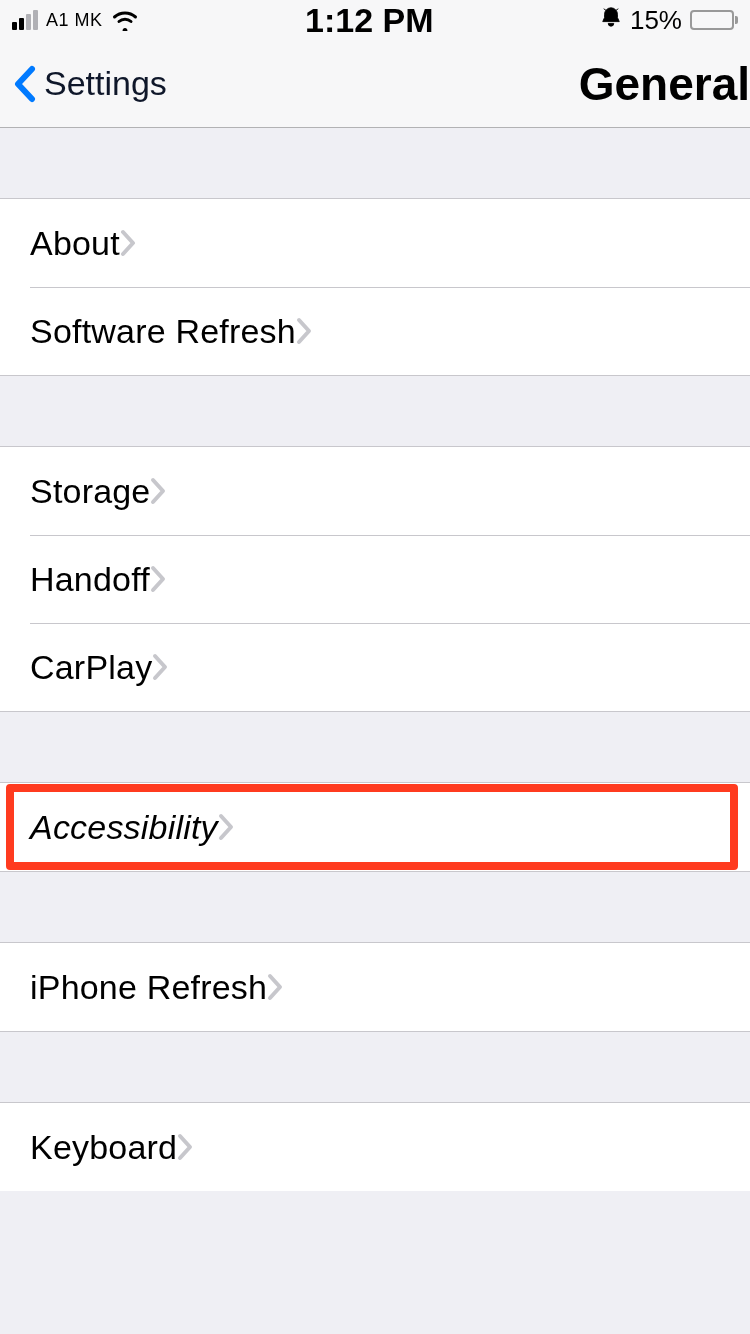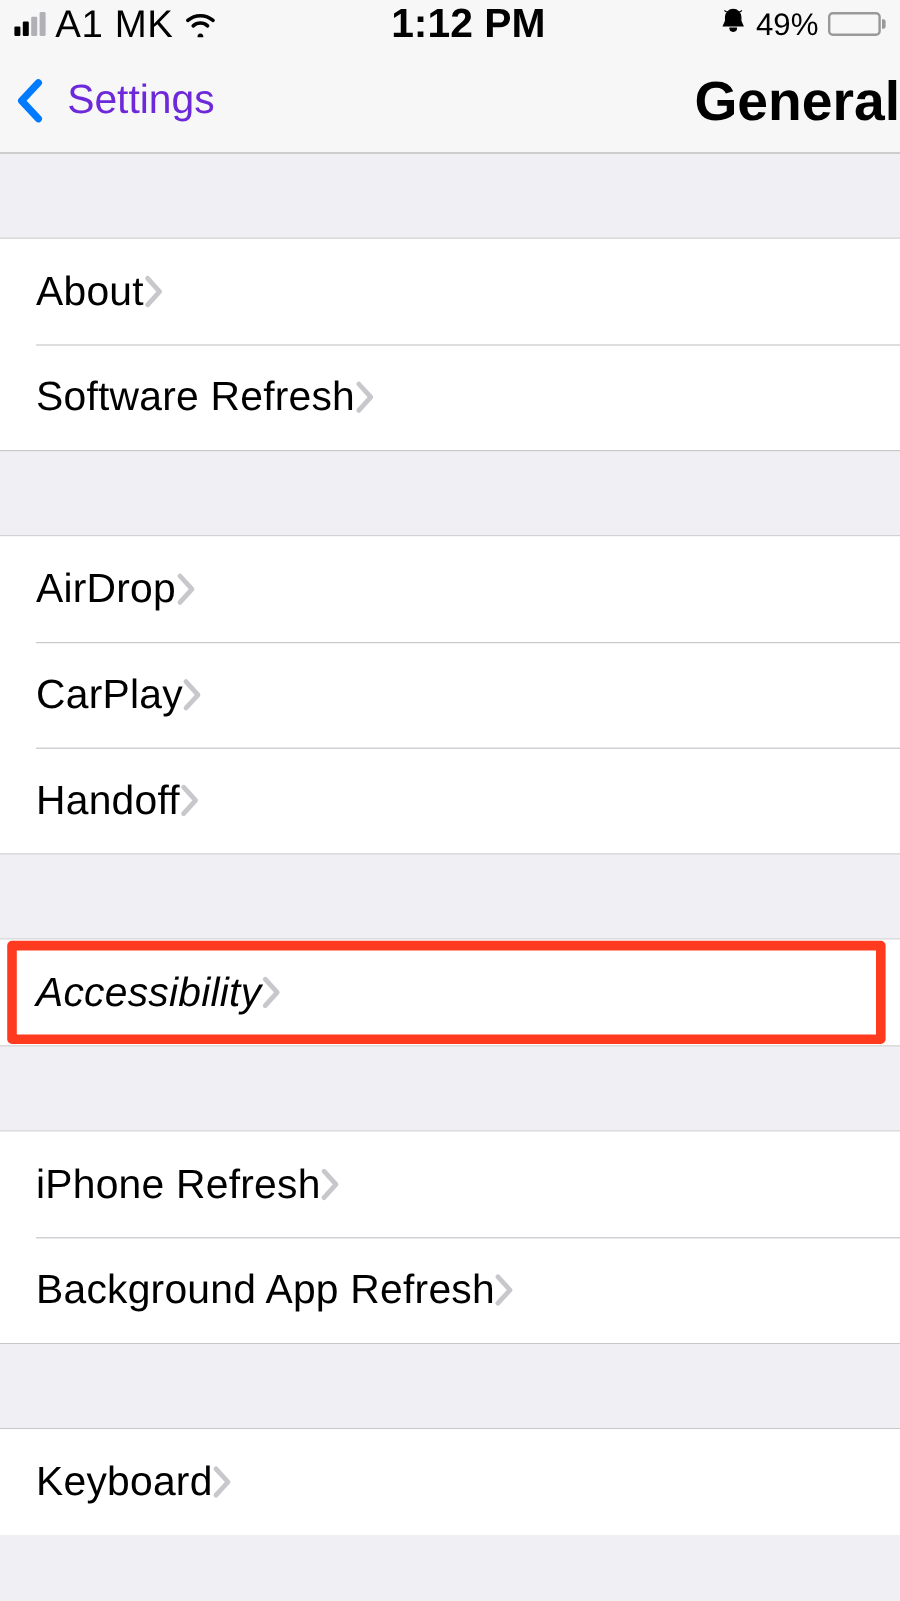--- a/index.html
+++ b/index.html
@@ -20,21 +20,21 @@
       justify-content: space-between;
       padding: 0 12px;
       font-size: 24px;
       font-weight: 500;
     }
     .status-left, .status-right { display: flex; align-items: center; gap: 8px; }
     .signal-bars { display: inline-flex; align-items: flex-end; gap: 2px; }
     .signal-bars span { display: inline-block; width: 5px; background: #000; border-radius: 1px; }
     .signal-bars span.dim { background: #b0b0b5; }
     .b1 { height: 8px; } .b2 { height: 12px; } .b3 { height: 16px; } .b4 { height: 20px; }
-    .carrier { font-size: 32px; letter-spacing: 0.5px; }
+    .carrier { font-size: 18px; letter-spacing: 0.5px; }
     .wifi-icon svg { display: block; }
     .status-center { font-size: 34px; font-weight: 600; }
     .alarm-icon { font-size: 22px; }
     .battery-pct { font-size: 26px; }
     .battery { display: inline-flex; align-items: center; }
     .battery-body {
       width: 44px; height: 20px; border: 2px solid #999; border-radius: 4px;
       position: relative; padding: 2px;
     }
     .battery-fill { height: 100%; width: 71%; background: #ffcc00; border-radius: 1px; }
@@ -43,22 +43,22 @@
     
     .nav-bar {
       height: 88px;
       background: #f7f7f8;
       border-bottom: 1px solid #b2b2b4;
       display: flex;
       align-items: center;
       position: relative;
     }
     .back-btn {
-      display: flex; align-items: center; gap: 20px;
-      color: #6d28d9; font-size: 34px;
+      display: flex; align-items: center; gap: 8px;
+      color: #0f172a; font-size: 34px;
       padding-left: 12px;
       z-index: 2;
     }
     .back-chevron svg { display: block; }
     .nav-title {
       position: absolute; left: 0; right: 0; text-align: right;
       font-size: 46px; font-weight: 600; color: #000000;
       z-index: 1;
     }
 
@@ -115,21 +115,21 @@
       </svg>
     </span>
   </div>
   <div class="status-center">1:12 PM</div>
   <div class="status-right">
     <span class="alarm-icon">
       <svg width="22" height="22" viewBox="0 0 24 24">
           <path fill="#000" d="M12 2a7 7 0 0 0-7 7v3.5L3 17h18l-2-4.5V9a7 7 0 0 0-7-7zm0 20a3 3 0 0 0 3-3H9a3 3 0 0 0 3 3zM4 3l3 2M20 3l-3 2" stroke="#000" stroke-width="1"></path>
         </svg>
     </span>
-    <span class="battery-pct">49%</span>
+    <span class="battery-pct">15%</span>
     <span class="battery">
       <span class="battery-body"><span class="battery-fill"></span></span>
       <span class="battery-tip"></span>
     </span>
   </div>
 </div>
 
 <div class="nav-bar">
   <div class="back-btn">
     <span class="back-chevron">
@@ -158,37 +158,37 @@
         <svg width="16" height="28" viewBox="0 0 16 28">
           <polyline points="3,3 13,14 3,25" fill="none" stroke="#c7c7cc" stroke-width="4" stroke-linecap="round" stroke-linejoin="round"></polyline>
         </svg>
       </span>
   </div>
 </div>
 
 <div class="section-gap"></div>
 <div class="group">
   <div class="row">
-    <span class="row-label">AirDrop</span>
+    <span class="row-label">Storage</span>
+    <span class="chevron">
+        <svg width="16" height="28" viewBox="0 0 16 28">
+          <polyline points="3,3 13,14 3,25" fill="none" stroke="#c7c7cc" stroke-width="4" stroke-linecap="round" stroke-linejoin="round"></polyline>
+        </svg>
+      </span>
+  </div>
+  <div class="row">
+    <span class="row-label">Handoff</span>
     <span class="chevron">
         <svg width="16" height="28" viewBox="0 0 16 28">
           <polyline points="3,3 13,14 3,25" fill="none" stroke="#c7c7cc" stroke-width="4" stroke-linecap="round" stroke-linejoin="round"></polyline>
         </svg>
       </span>
   </div>
   <div class="row">
     <span class="row-label">CarPlay</span>
-    <span class="chevron">
-        <svg width="16" height="28" viewBox="0 0 16 28">
-          <polyline points="3,3 13,14 3,25" fill="none" stroke="#c7c7cc" stroke-width="4" stroke-linecap="round" stroke-linejoin="round"></polyline>
-        </svg>
-      </span>
-  </div>
-  <div class="row">
-    <span class="row-label">Handoff</span>
     <span class="chevron">
         <svg width="16" height="28" viewBox="0 0 16 28">
           <polyline points="3,3 13,14 3,25" fill="none" stroke="#c7c7cc" stroke-width="4" stroke-linecap="round" stroke-linejoin="round"></polyline>
         </svg>
       </span>
   </div>
 </div>
 
 <div class="section-gap"></div>
 <div class="highlight-wrap">
@@ -208,28 +208,20 @@
 <div class="section-gap"></div>
 <div class="group">
   <div class="row">
     <span class="row-label">iPhone Refresh</span>
     <span class="chevron">
         <svg width="16" height="28" viewBox="0 0 16 28">
           <polyline points="3,3 13,14 3,25" fill="none" stroke="#c7c7cc" stroke-width="4" stroke-linecap="round" stroke-linejoin="round"></polyline>
         </svg>
       </span>
   </div>
-  <div class="row">
-    <span class="row-label">Background App Refresh</span>
-    <span class="chevron">
-        <svg width="16" height="28" viewBox="0 0 16 28">
-          <polyline points="3,3 13,14 3,25" fill="none" stroke="#c7c7cc" stroke-width="4" stroke-linecap="round" stroke-linejoin="round"></polyline>
-        </svg>
-      </span>
-  </div>
 </div>
 
 <div class="section-gap"></div>
 <div class="group" style="border-bottom:none;">
   <div class="row">
     <span class="row-label">Keyboard</span>
     <span class="chevron">
         <svg width="16" height="28" viewBox="0 0 16 28">
           <polyline points="3,3 13,14 3,25" fill="none" stroke="#c7c7cc" stroke-width="4" stroke-linecap="round" stroke-linejoin="round"></polyline>
         </svg>

